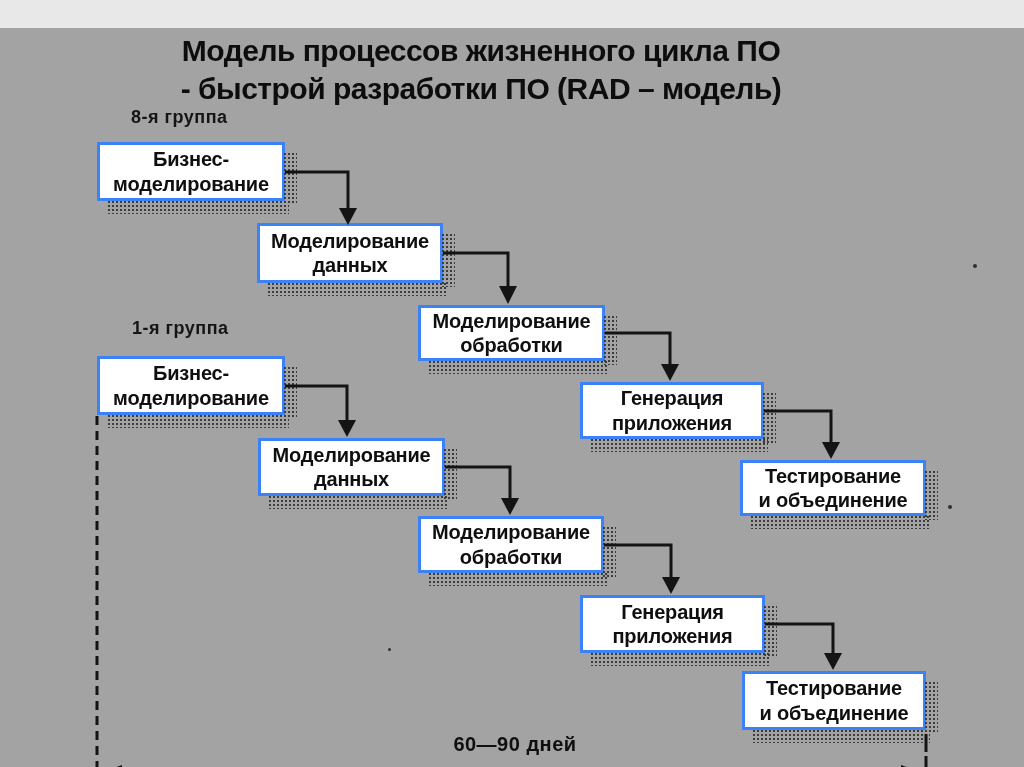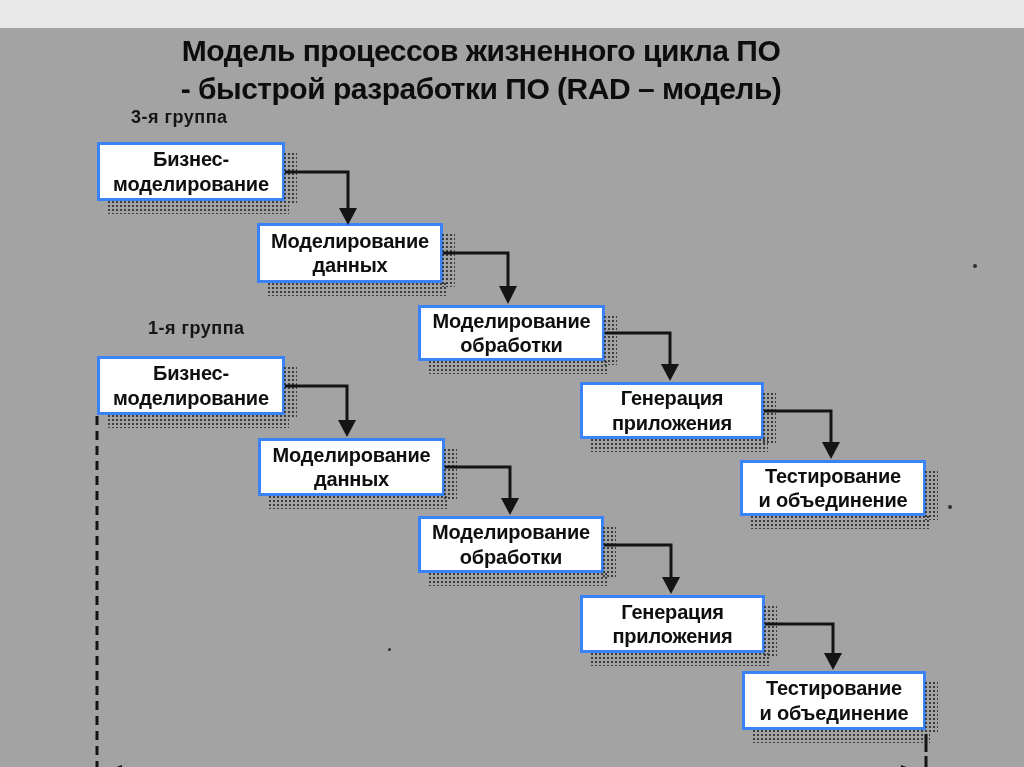--- a/index.html
+++ b/index.html
@@ -22,21 +22,21 @@
     white-space:pre-line;
     color:#0d0d0d;
   }
   .glabel{
     position:absolute;
     font-size:18px;font-weight:bold;
     letter-spacing:0.5px;
     color:#151515;
   }
   .glabel.g2{left:131px;top:79px;}
-  .glabel.g1{left:148px;top:290px;}
+  .glabel.g1{left:132px;top:290px;}
   .pbox{
     position:absolute;
     box-sizing:border-box;
     background:#ffffff;
     border:3px solid #3b82f6;
     display:flex;align-items:center;justify-content:center;
     text-align:center;
     z-index:2;
   }
   .pbox .lbl{
@@ -75,21 +75,21 @@
   .noise.n3{left:388px;top:620px;width:3px;height:3px;}
 </style>
 </head>
 <body>
 
 <div class="canvas">
 
   <h1 class="title">Модель процессов жизненного цикла ПО
 - быстрой разработки ПО (RAD – модель)</h1>
 
-  <div class="glabel g2">3-я группа</div>
+  <div class="glabel g2">8-я группа</div>
   <div class="glabel g1">1-я группа</div>
 
   <div class="pbox" style="left:97px;top:114px;width:188px;height:59px;">
     <span class="lbl">Бизнес-
 моделирование</span>
   </div>
   <div class="pbox" style="left:257px;top:195px;width:186px;height:60px;">
     <span class="lbl">Моделирование
 данных</span>
   </div>
@@ -152,18 +152,19 @@
       <polygon points="822,414 840,414 831,431"></polygon>
       <polygon points="338,392 356,392 347,409"></polygon>
       <polygon points="501,470 519,470 510,487"></polygon>
       <polygon points="662,549 680,549 671,566"></polygon>
       <polygon points="824,625 842,625 833,642"></polygon>
       <polygon points="97,746 122,737 122,755"></polygon>
       <polygon points="926,746 901,737 901,755"></polygon>
     </g>
   </svg>
 
+  <div class="timeline-label">60—90 дней</div>
 
   <div class="noise n1"></div>
   <div class="noise n2"></div>
   <div class="noise n3"></div>
 
 </div>
 
 </body></html>

